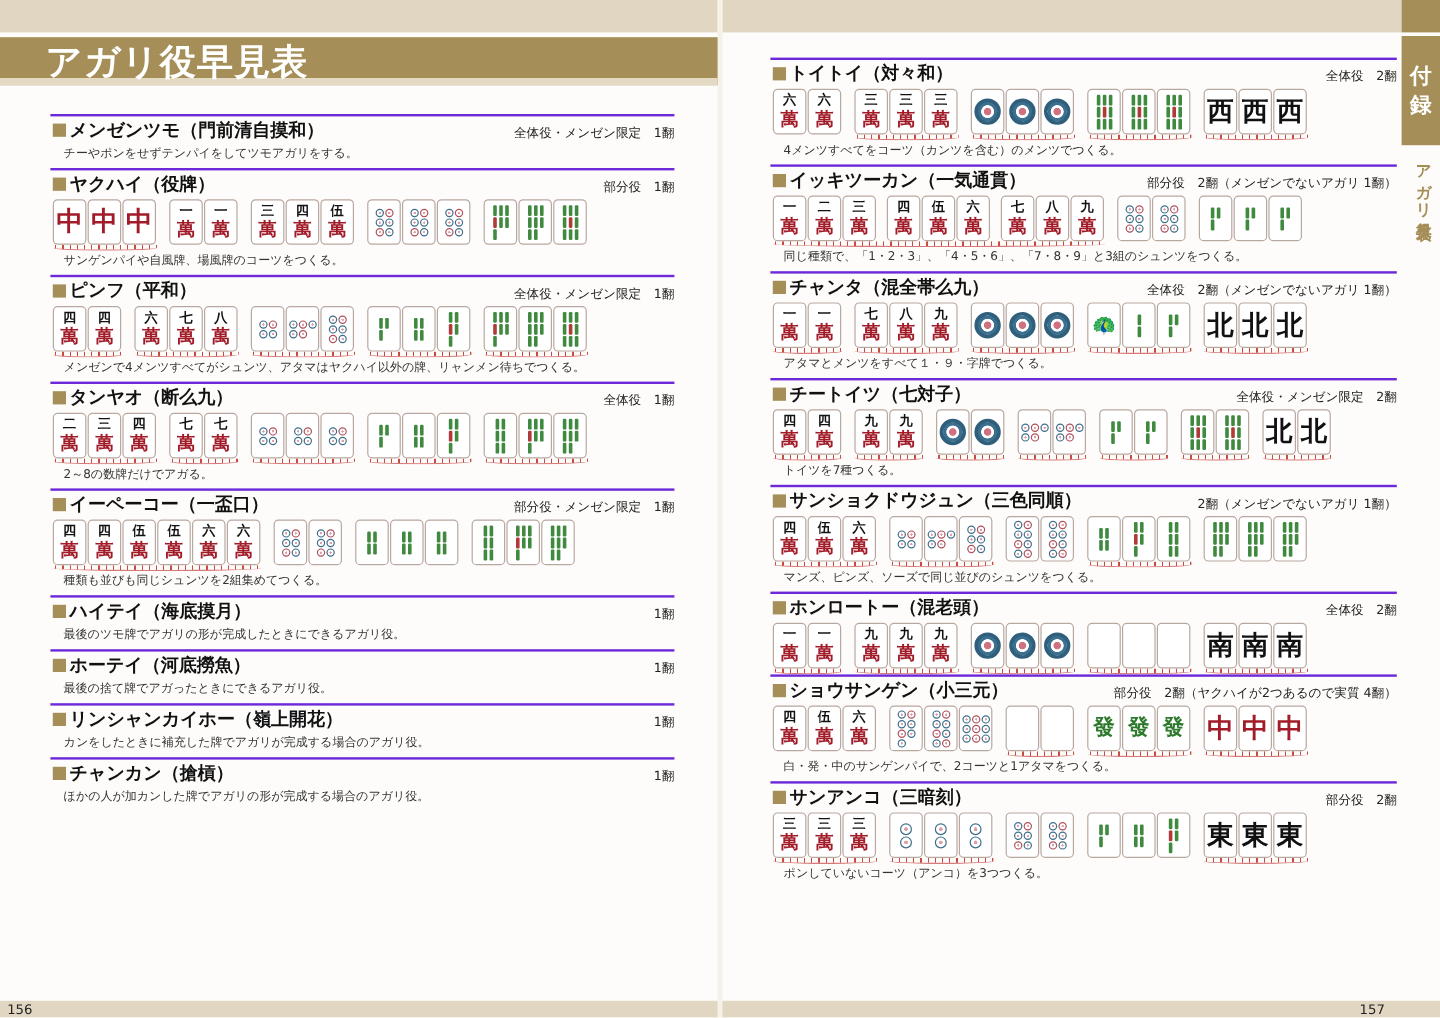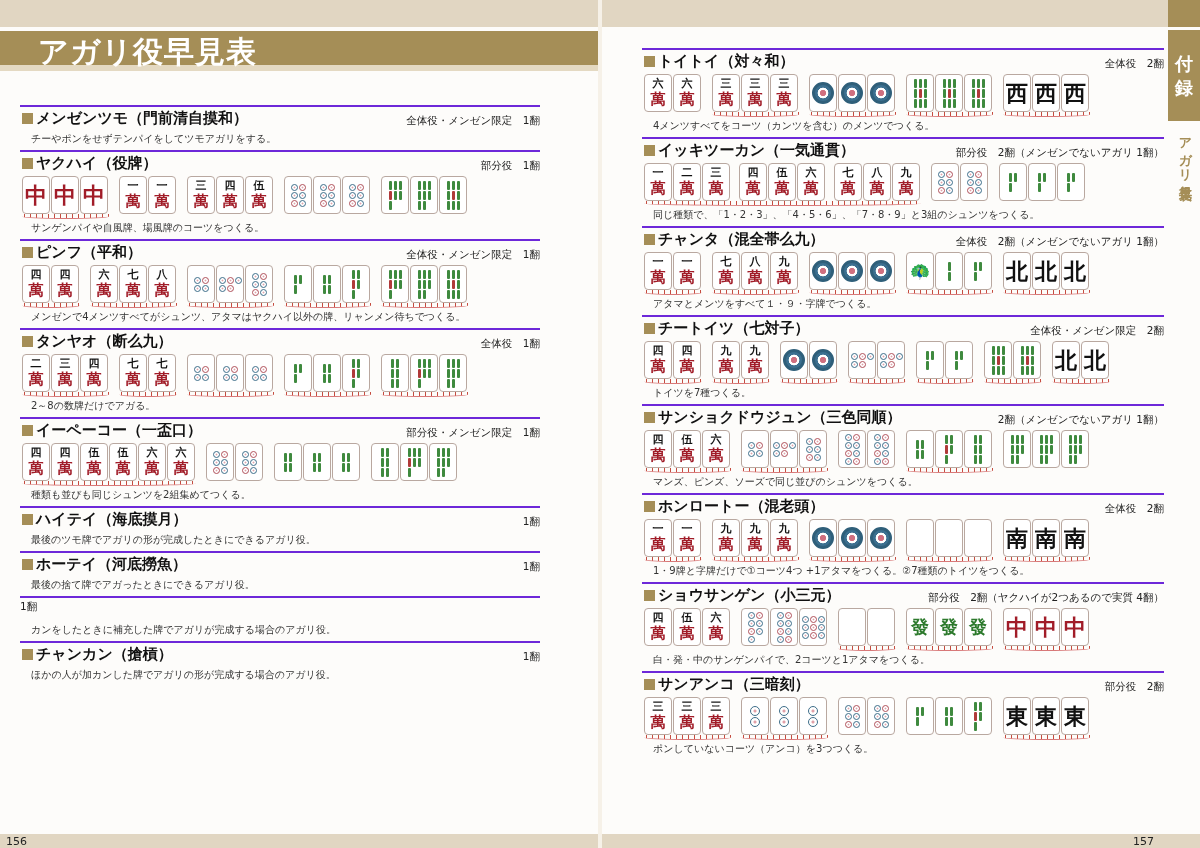--- a/index.html
+++ b/index.html
@@ -16,21 +16,21 @@
 
   .title-bar { position: absolute; left: 0; top: 31px; width: 598px; height: 40px; background: #a58e57; border-bottom: 6px solid #e4d9c2; }
   .title-bar .title { position: absolute; left: 38px; top: 1px; font-size: 30px; font-weight: bold; color: #fff; letter-spacing: 1px; }
 
   .side-tab { position: absolute; left: 1168px; top: 0; width: 32px; height: 27px; background: #a58e57; }
   .side-tab2 { position: absolute; left: 1168px; top: 30px; width: 32px; height: 91px; background: #a58e57; display:flex; flex-direction:column; align-items:center; justify-content:center; }
   .side-tab2 span { color: #fff; font-weight: bold; font-size: 18px; line-height: 24px; }
   .side-label { position: absolute; left: 1174px; top: 128px; width: 20px; writing-mode: vertical-rl; font-size: 13px; font-weight: bold; color: #a58e57; letter-spacing: 1px; }
 
   .page { position: absolute; }
-  .page.left { left: 20px; top: 95px; width: 520px; margin-top: 10px; }
+  .page.left { left: 42px; top: 95px; width: 520px; }
   .page.right { left: 642px; top: 48px; width: 522px; }
 
   .yaku { border-top: 2px solid #6d28d9; padding: 2px 0 0 0; position: relative; }
   .yaku-head { display: flex; justify-content: space-between; align-items: baseline; height: 21px; }
   .yaku-name { font-size: 15px; font-weight: bold; color: #111; display:flex; align-items:center; }
   .yaku-name .sq { display:inline-block; width: 11px; height: 11px; background: #a58e57; margin-right: 3px; margin-left: 2px; }
   .yaku-meta { font-size: 10.5px; color: #222; white-space: nowrap; }
   .yaku-desc { font-size: 10px; color: #333; padding-left: 11px; height: 20px; line-height: 18px; white-space: nowrap; }
 
   .tiles { display: flex; align-items: flex-end; height: 43px; padding-left: 2px; margin-top: 1px; }
@@ -597,20 +597,24 @@
           <span class="sq"></span>
           <span class="nm">ホーテイ（河底撈魚）</span>
         </div>
       <div class="yaku-meta">1翻</div>
     </div>
 
     <div class="yaku-desc">最後の捨て牌でアガったときにできるアガリ役。</div>
   </div>
     <div class="yaku">
     <div class="yaku-head">
+      <div class="yaku-name">
+          <span class="sq"></span>
+          <span class="nm">リンシャンカイホー（嶺上開花）</span>
+        </div>
       <div class="yaku-meta">1翻</div>
     </div>
 
     <div class="yaku-desc">カンをしたときに補充した牌でアガリが完成する場合のアガリ役。</div>
   </div>
     <div class="yaku">
     <div class="yaku-head">
       <div class="yaku-name">
           <span class="sq"></span>
           <span class="nm">チャンカン（搶槓）</span>
@@ -1230,21 +1234,20 @@
             <div class="honor">南</div>
           </div>
           <div class="tile">
             <div class="honor">南</div>
           </div>
           <div class="tile">
             <div class="honor">南</div>
           </div>
         </div>
       </div>
-    <div class="yaku-desc">1・9牌と字牌だけで①コーツ4つ +1アタマをつくる。②7種類のトイツをつくる。</div>
   </div>
     <div class="yaku">
     <div class="yaku-head">
       <div class="yaku-name">
           <span class="sq"></span>
           <span class="nm">ショウサンゲン（小三元）</span>
         </div>
       <div class="yaku-meta">部分役　2翻（ヤクハイが2つあるので実質 4翻）</div>
     </div>
     <div class="tiles">

